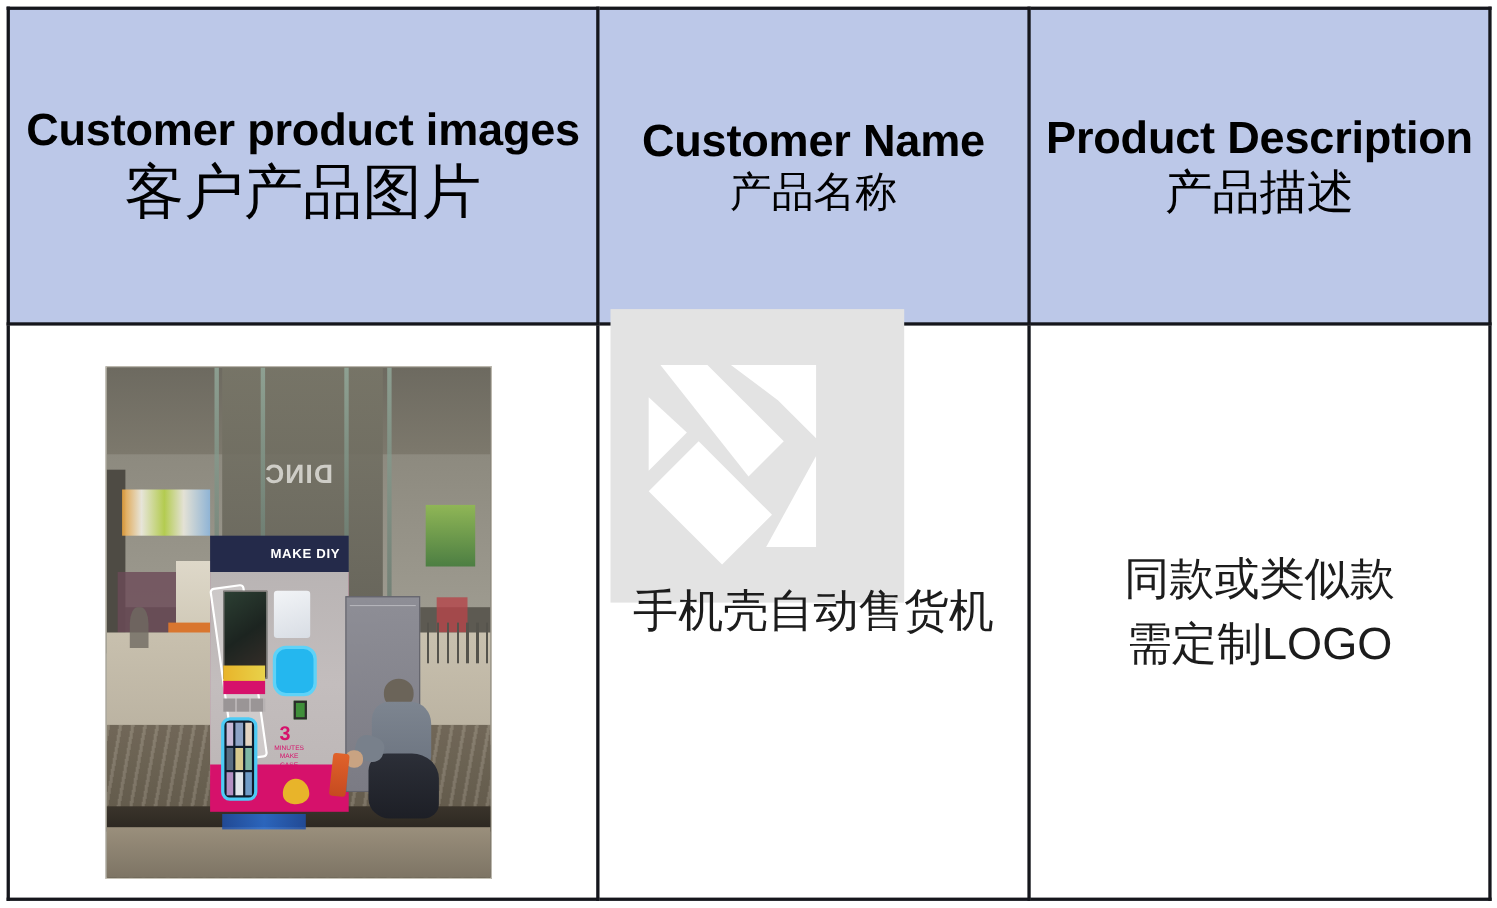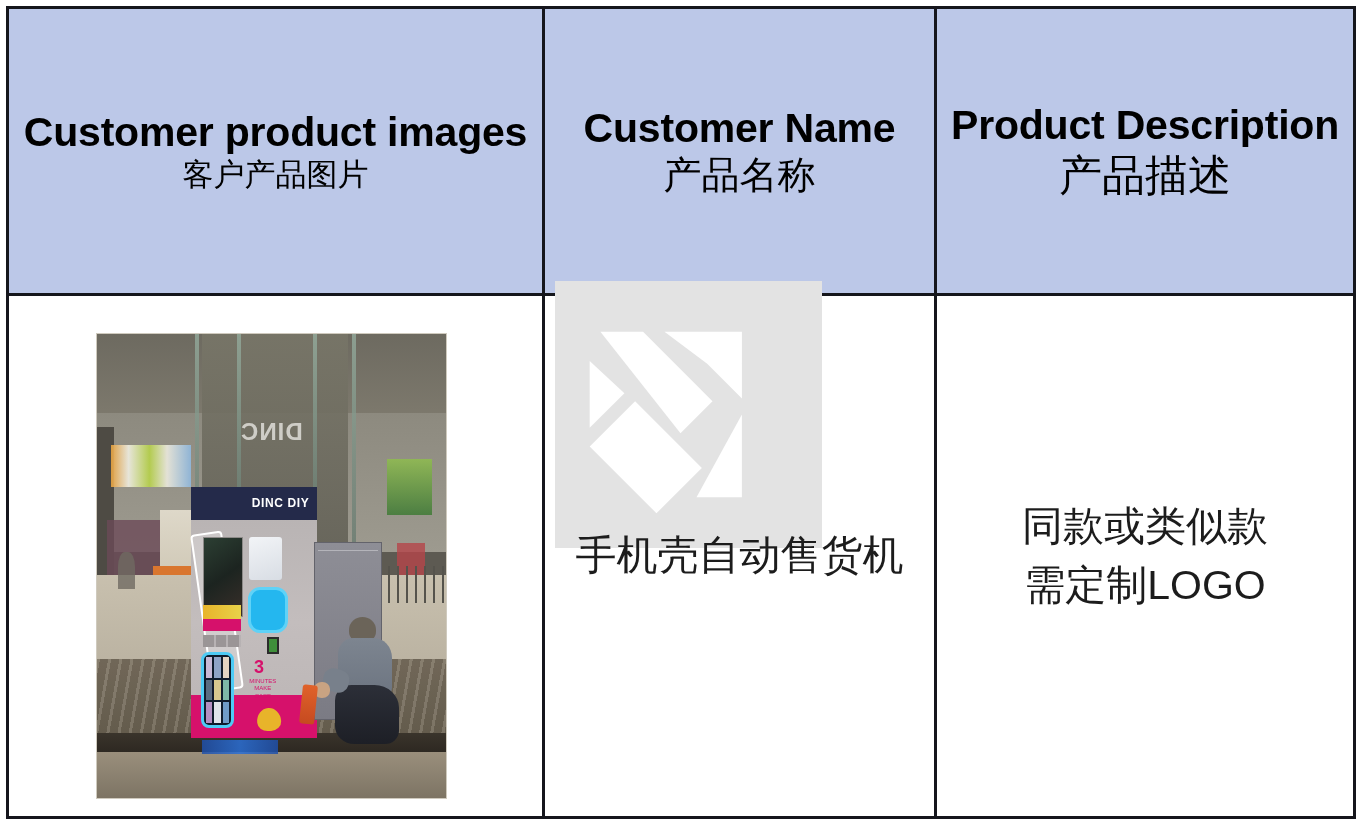--- a/index.html
+++ b/index.html
@@ -55,21 +55,21 @@
     padding: 4px 6px;
   }
   .hd-en {
     font-weight: bold;
     letter-spacing: -0.2px;
   }
   .hd-cn {
     font-weight: 400;
   }
   .th-1 .hd-en { font-size: 41px; }
-  .th-1 .hd-cn { font-size: 31px; margin-top: 1px; }
+  .th-1 .hd-cn { font-size: 54px; margin-top: 1px; }
   .th-2 .hd-en { font-size: 41px; }
   .th-2 .hd-cn { font-size: 38px; margin-top: 1px; }
   .th-3 .hd-en { font-size: 41px; }
   .th-3 .hd-cn { font-size: 43px; margin-top: 1px; }
 
   
   tbody tr { height: 523px; }
   .cell-text {
     font-size: 41px;
     color: #1c1c1c;
@@ -404,21 +404,21 @@
             <div class="ph-step-front"></div>
             <div class="ph-blue-strip"></div>
 
             <div class="machine">
               <div class="mc-magenta-l"></div>
               <div class="mc-magenta-r"></div>
               <div class="mc-body"></div>
               <div class="mc-base"></div>
 
               <div class="mc-banner">
-                <span class="mc-banner-txt">DINC DIY</span>
+                <span class="mc-banner-txt">MAKE DIY</span>
               </div>
               <div class="mc-banner-icon"></div>
 
               <div class="mc-screen"></div>
               <div class="mc-screen-band"></div>
               <div class="mc-screen-band2"></div>
               <div class="mc-whitepanel"></div>
               <div class="mc-touch"></div>
               <div class="mc-btnrow"></div>
               <div class="mc-qr"></div>

